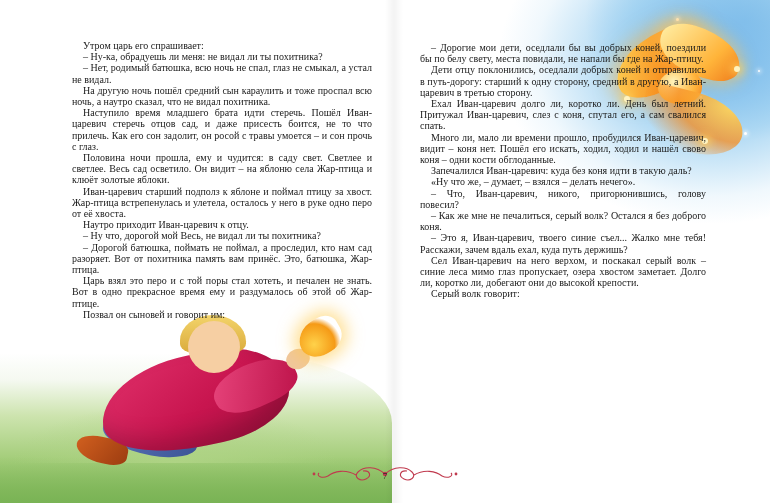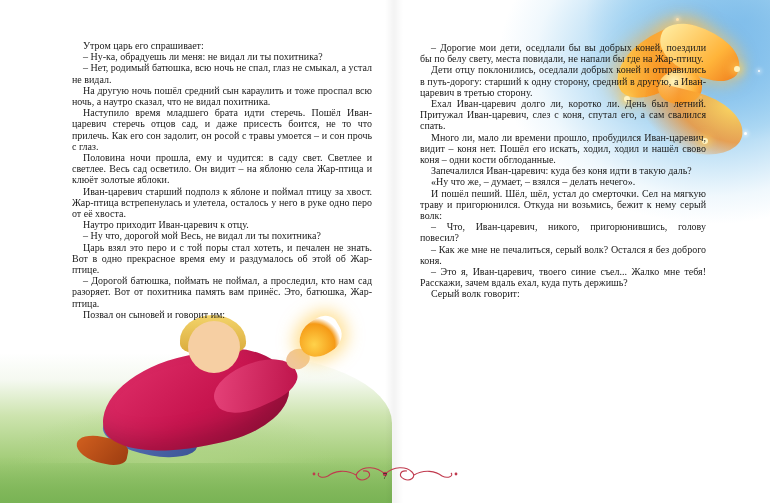--- a/index.html
+++ b/index.html
@@ -245,36 +245,36 @@
   <div class="col left">
     <p>Утром царь его спрашивает:</p>
     <p>– Ну-ка, обрадуешь ли меня: не видал ли ты похитника?</p>
     <p>– Нет, родимый батюшка, всю ночь не спал, глаз не смыкал, а устал не видал.</p>
     <p>На другую ночь пошёл средний сын караулить и тоже проспал всю ночь, а наутро сказал, что не видал похитника.</p>
     <p>Наступило время младшего брата идти стеречь. Пошёл Иван-царевич стеречь отцов сад, и даже присесть боится, не то что прилечь. Как его сон задолит, он росой с травы умоется – и сон прочь с глаз.</p>
     <p>Половина ночи прошла, ему и чудится: в саду свет. Светлее и светлее. Весь сад осветило. Он видит – на яблоню села Жар-птица и клюёт золотые яблоки.</p>
     <p>Иван-царевич старший подполз к яблоне и поймал птицу за хвост. Жар-птица встрепенулась и улетела, осталось у него в руке одно перо от её хвоста.</p>
     <p>Наутро приходит Иван-царевич к отцу.</p>
     <p>– Ну что, дорогой мой Весь, не видал ли ты похитника?</p>
+    <p>– Дорогой батюшка, поймать не поймал, а проследил, кто нам сад разоряет. Вот от похитника память вам принёс. Это, батюшка, Жар-птица.</p>
     <p>Царь взял это перо и с той поры стал хотеть, и печален не знать. Вот в одно прекрасное время ему и раздумалось об этой об Жар-птице.</p>
-    <p>– Дорогой батюшка, поймать не поймал, а проследил, кто нам сад разоряет. Вот от похитника память вам принёс. Это, батюшка, Жар-птица.</p>
     <p>Позвал он сыновей и говорит им:</p>
   </div>
 
   <div class="col right">
     <p>– Дорогие мои дети, оседлали бы вы добрых коней, поездили бы по белу свету, места повидали, не напали бы где на Жар-птицу.</p>
     <p>Дети отцу поклонились, оседлали добрых коней и отправились в путь-дорогу: старший к одну сторону, средний в другую, а Иван-царевич в третью сторону.</p>
     <p>Ехал Иван-царевич долго ли, коротко ли. День был летний. Притужал Иван-царевич, слез с коня, спутал его, а сам свалился спать.</p>
     <p>Много ли, мало ли времени прошло, пробудился Иван-царевич, видит – коня нет. Пошёл его искать, ходил, ходил и нашёл свово коня – одни кости обглоданные.</p>
     <p>Запечалился Иван-царевич: куда без коня идти в такую даль?</p>
     <p>«Ну что же, – думает, – взялся – делать нечего».</p>
-    <p>И пошёл пеший. Шёл, шёл, устал до смерточки. Сел на мягкую траву и пригорюнился. Откуда ни возьмись, бежит к нему серый волк:</p>
     <p>– Что, Иван-царевич, никого, пригорюнившись, голову повесил?</p>
     <p>– Как же мне не печалиться, серый волк? Остался я без доброго коня.</p>
     <p>– Это я, Иван-царевич, твоего синие съел... Жалко мне тебя! Расскажи, зачем вдаль ехал, куда путь держишь?</p>
+    <p>Сел Иван-царевич на него верхом, и поскакал серый волк – синие леса мимо глаз пропускает, озера хвостом заметает. Долго ли, коротко ли, добегают они до высокой крепости.</p>
     <p>Серый волк говорит:</p>
   </div>
 
   <svg class="ornament" viewBox="0 0 190 22">
     <g fill="none" stroke="#c03a4e" stroke-width="1.1">
       <path d="M95 11 C 86 3, 74 3, 68 9 C 63 14, 70 19, 76 16 C 82 13, 80 7, 73 8"></path>
       <path d="M95 11 C 104 3, 116 3, 122 9 C 127 14, 120 19, 114 16 C 108 13, 110 7, 117 8"></path>
       <path d="M66 12 C 56 6, 44 8, 38 13"></path>
       <path d="M124 12 C 134 6, 146 8, 152 13"></path>
       <path d="M38 13 C 32 16, 26 13, 29 10"></path>

